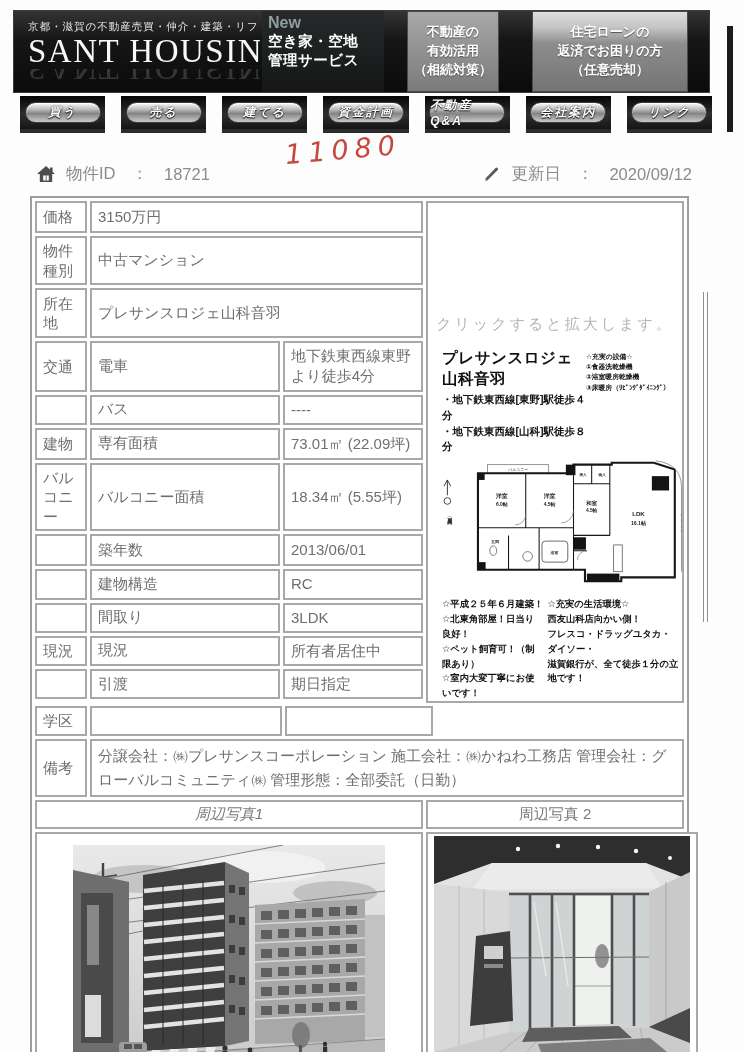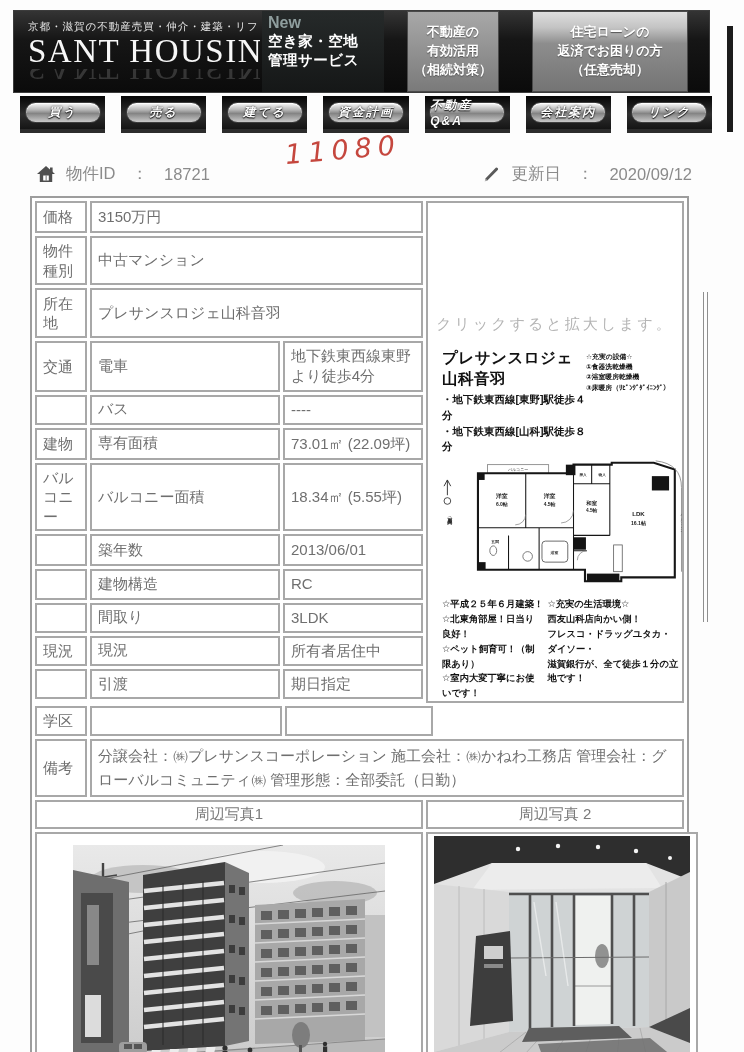--- a/index.html
+++ b/index.html
@@ -89,21 +89,21 @@
   .f-left{ flex:1; padding-left:8px;}
   .f-title{ font-size:15.5px; font-weight:bold; color:#111; letter-spacing:.5px;}
   .f-access{ font-size:10.5px; font-weight:bold; color:#111; line-height:1.5; margin-top:2px;}
   .f-equip{ width:94px; font-size:6.8px; font-weight:bold; color:#111; line-height:1.5;
     padding-top:4px;}
   .f-points{ display:flex; margin-top:4px; padding-left:8px; gap:4px;
     font-size:9.3px; font-weight:bold; color:#111; line-height:1.6;}
 
   
   .cap-cell{ justify-content:center; color:#7a7a7a; min-height:28px;}
-  .cap-left{ flex:0 0 388px;}
+  .cap-left{ flex:0 0 388px;font-style:italic;}
   .cap-right{ flex:1;}
   .photo-row{ display:flex; gap:3px; margin-bottom:0;}
   .photo-cell{ border:2px solid #a8a8a8; background:#fff;}
   .photo-cell-left{ flex:0 0 388px; display:flex; justify-content:center;
     padding-top:3px; height:260px; cursor:pointer;}
   .photo-cell-right{ flex:1; display:flex; justify-content:center;
     padding-top:3px; height:260px; cursor:pointer;}
 
   
   .artifact-bar{ position:absolute; left:727px; top:26px; width:6px; height:106px;

